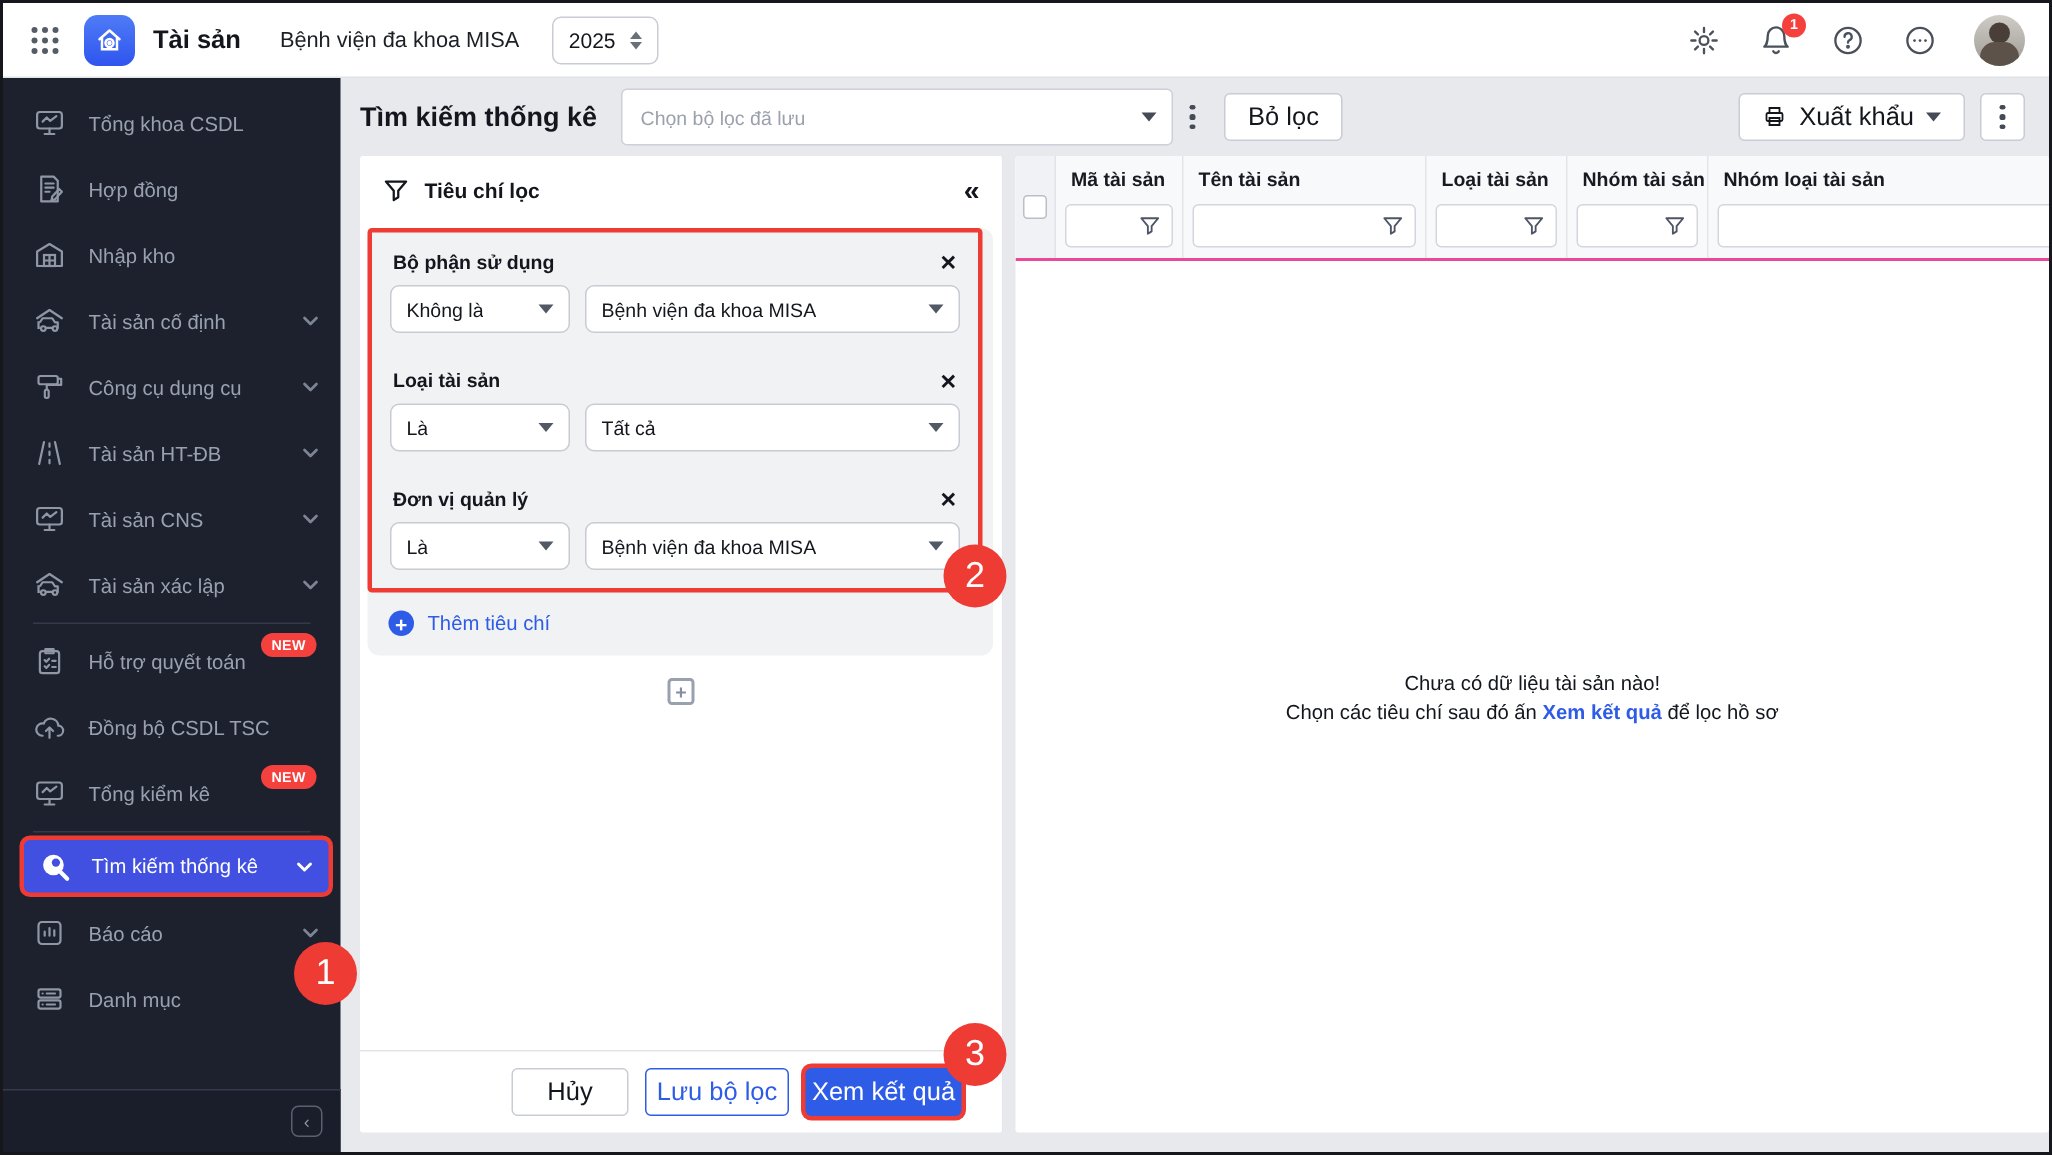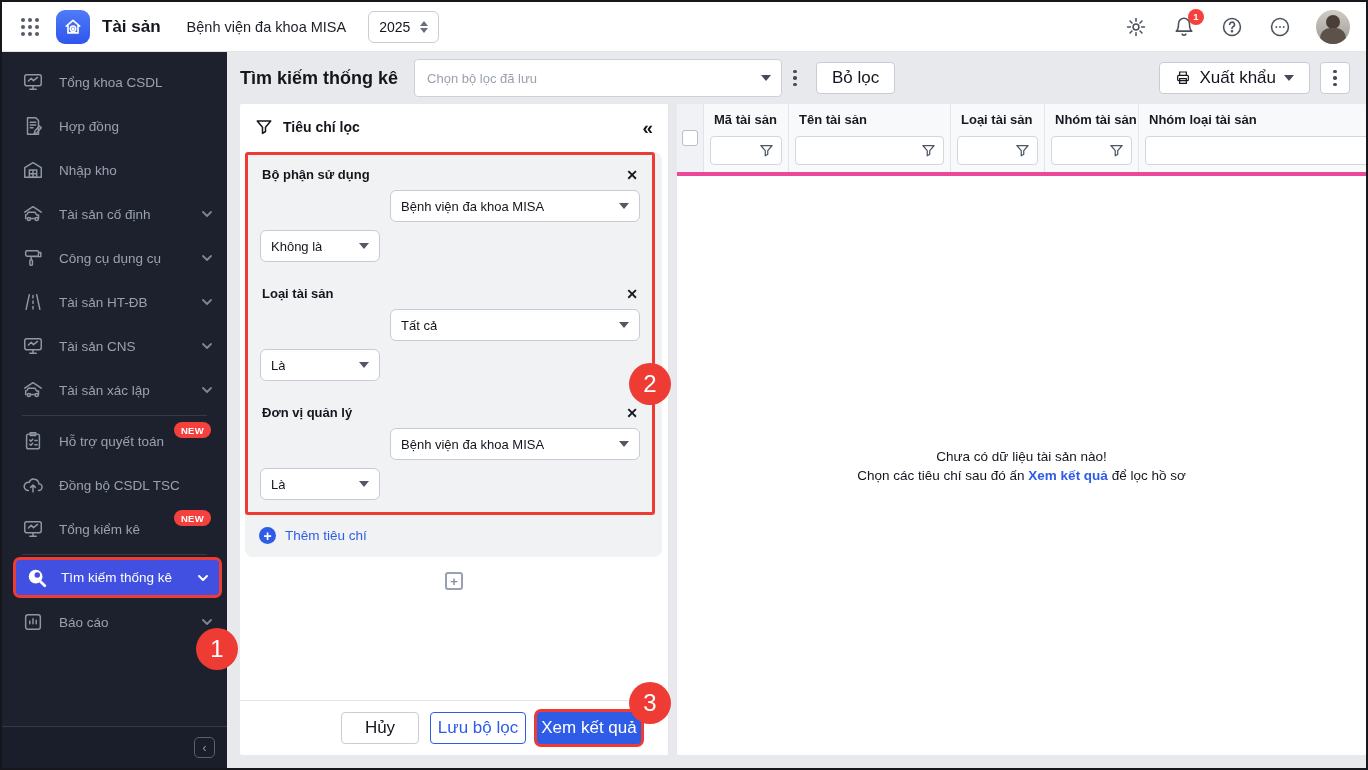--- a/index.html
+++ b/index.html
@@ -68,35 +68,35 @@
   .collapse-glyph{margin-left:auto;font-size:19px;font-weight:bold;color:#14161d;cursor:pointer;line-height:1;}
   .criteria-box{background:#f1f2f4;border-radius:8px;margin:2px 6px 0 5px;}
   .red-wrap{border:3px solid #ee3b34;border-radius:3px;margin-right:7px;}
   .criterion{padding:6px 12px 12px 12px;}
   .crit-head{display:flex;align-items:center;font-size:13px;font-weight:bold;color:#14161d;padding:6px 2px 8px 2px;}
   .crit-x{margin-left:auto;font-size:14px;font-weight:bold;color:#14161d;cursor:pointer;line-height:1;}
   .crit-row{display:flex;gap:10px;}
   .select{height:32px;background:#fff;border:1px solid #c7cbd4;border-radius:6px;display:flex;align-items:center;
           padding:0 10px;font-size:13px;color:#14161d;cursor:pointer;gap:8px;}
   .select .caret-dn{margin-left:auto;border-top-color:#525864;}
-  .select.op{width:120px;flex:0 0 120px;margin-top:40px;}
+  .select.op{width:120px;flex:0 0 120px;}
   .select.val{flex:1;min-width:0;}
   .select span{overflow:hidden;text-overflow:ellipsis;white-space:nowrap;}
   .add-row{display:flex;align-items:center;gap:9px;padding:12px 14px 13px 14px;color:#2e5ce6;font-size:13.5px;cursor:pointer;}
   .plus-circle{width:17px;height:17px;border-radius:50%;background:#2e5ce6;color:#fff;font-size:14px;font-weight:bold;
                display:flex;align-items:center;justify-content:center;line-height:1;}
   .plus-square{width:18px;height:18px;border:2px solid #99a0b0;border-radius:3px;color:#868da0;margin:15px auto;
                display:flex;align-items:center;justify-content:center;font-size:13px;font-weight:bold;cursor:pointer;line-height:1;}
   .fp-footer{margin-top:auto;border-top:1px solid #e3e5ea;padding:11px 27px 11px 0;display:flex;justify-content:flex-end;gap:11px;}
   .btn-cancel{width:78px;}
   .btn-save{width:96px;border-color:#2e5ce6;color:#2e5ce6;}
   .btn-primary{width:104px;background:#2e5ce6;color:#fff;border:none;box-shadow:0 0 0 3px #ee3b34;}
   
   .table-area{flex:1;background:#fff;display:flex;flex-direction:column;min-width:0;overflow:hidden;border-radius:2px;}
-  .t-head{display:flex;flex:0 0 68px;background:#f8f9fb;border-bottom:4px solid #ec4899;}
+  .t-head{display:flex;flex:0 0 68px;background:#f8f9fb;border-bottom:2px solid #ec4899;}
   .chk-col{width:27px;flex:0 0 27px;background:#f1f2f5;border-right:1px solid #e1e3e8;
            display:flex;align-items:center;justify-content:center;}
   .checkbox{width:16px;height:16px;border:1px solid #b9bec8;border-radius:3px;background:#fff;cursor:pointer;}
   .col{border-right:1px solid #e3e5e9;display:flex;flex-direction:column;flex-shrink:0;}
   .col-label{height:31px;display:flex;align-items:center;padding:0 10px;font-size:13px;font-weight:bold;color:#171a21;white-space:nowrap;overflow:hidden;}
   .col-filter{height:37px;padding:1px 6px 6px 6px;}
   .filter-input{height:29px;border:1px solid #d3d6dd;border-radius:4px;background:#fff;display:flex;align-items:center;padding:0 7px;}
   .filter-input input{border:none;outline:none;flex:1;min-width:0;font-family:inherit;font-size:13px;background:transparent;}
   .t-body{flex:1;display:flex;align-items:center;justify-content:center;}
   .empty{text-align:center;font-size:13.5px;color:#14161d;line-height:19px;}
@@ -325,20 +325,28 @@
           <svg width="22" height="22" viewBox="0 0 24 24" fill="none" stroke="#8f97a5" stroke-width="1.6">
             <rect x="4" y="4" width="16" height="16" rx="2.5"></rect>
               <path d="M8.5 14v-3M12 14V8.5M15.5 14v-4" stroke-linecap="round"></path>
             </svg>
           <span>Báo cáo</span>
           <svg class="chev" width="12" height="12" viewBox="0 0 12 12" fill="none" stroke="currentColor" stroke-width="1.8">
               <path d="M2 4l4 4 4-4" stroke-linecap="round" stroke-linejoin="round"></path>
             </svg>
         </div>
 
+        <div class="nav-item">
+          <svg width="22" height="22" viewBox="0 0 24 24" fill="none" stroke="#8f97a5" stroke-width="1.6">
+            <rect x="4" y="5" width="16" height="6" rx="1.5"></rect>
+              <rect x="4" y="13" width="16" height="6" rx="1.5"></rect>
+            <path d="M7 8h.01M7 16h.01M10 8h6M10 16h6" stroke-linecap="round"></path>
+            </svg>
+          <span>Danh mục</span>
+        </div>
 
       </div>
 
       <div class="side-footer">
         <div class="collapse-btn">‹</div>
       </div>
     </div>
 
     <div class="main">
       <div class="main-header">

